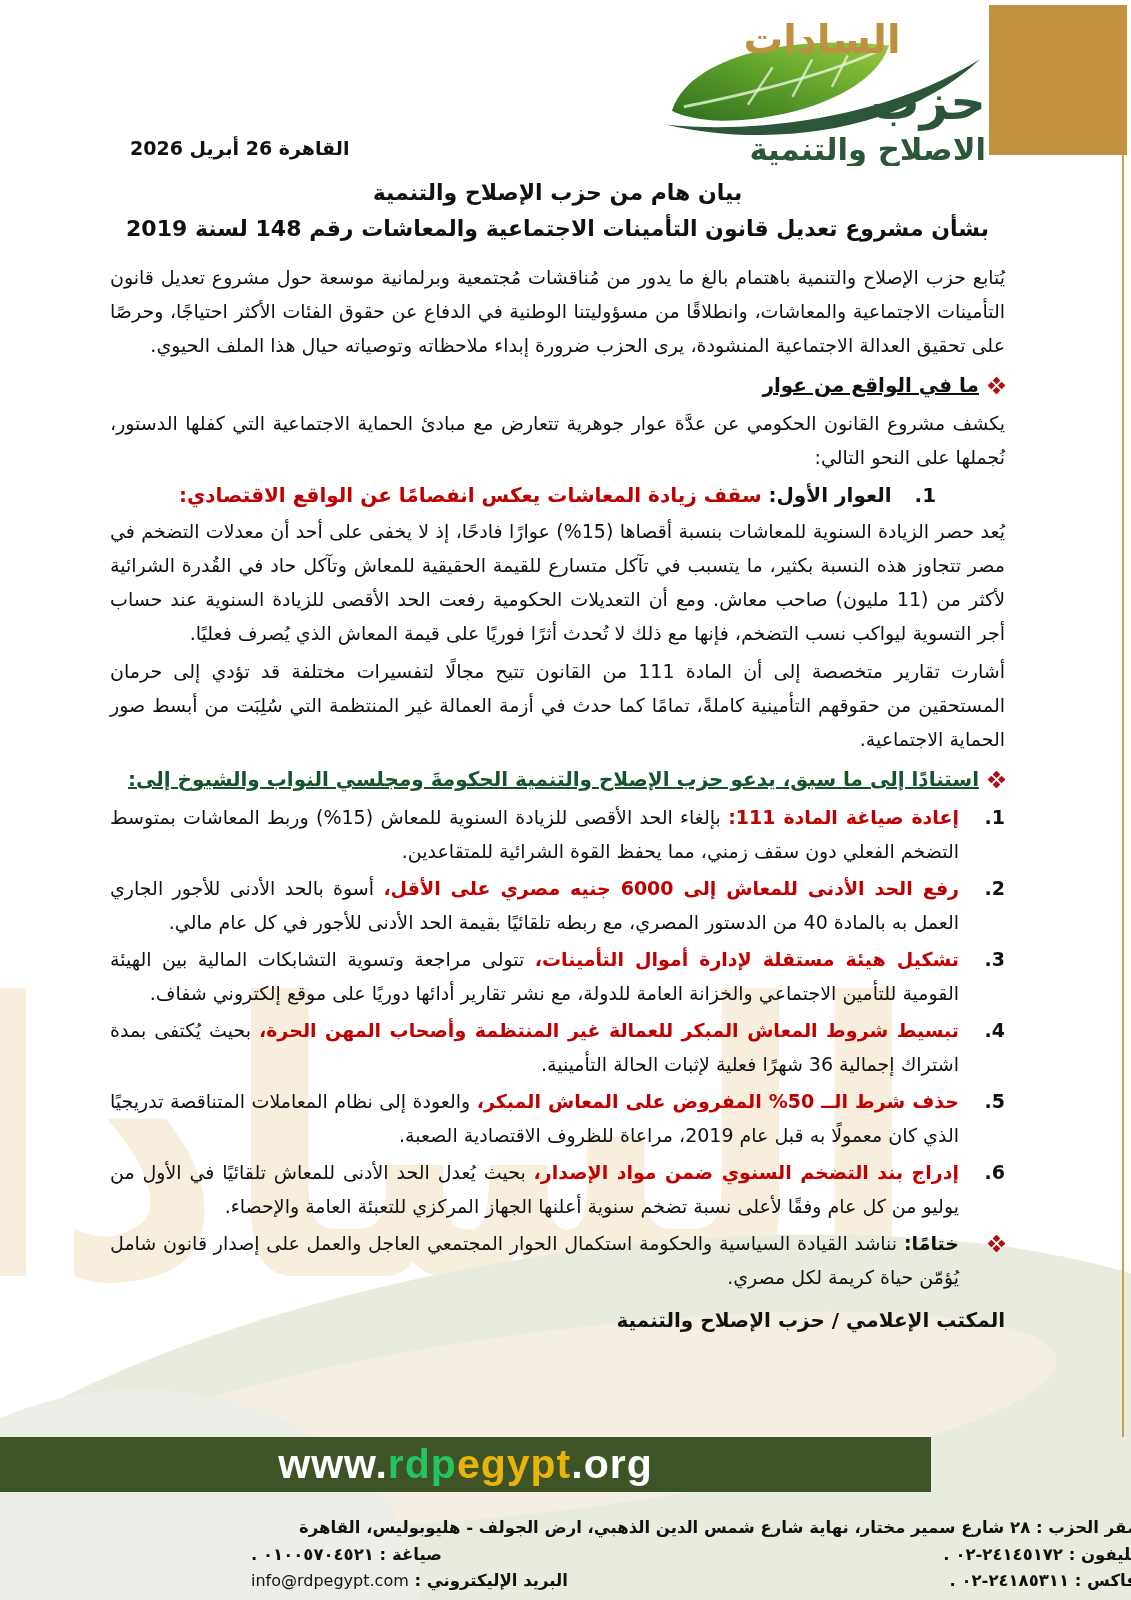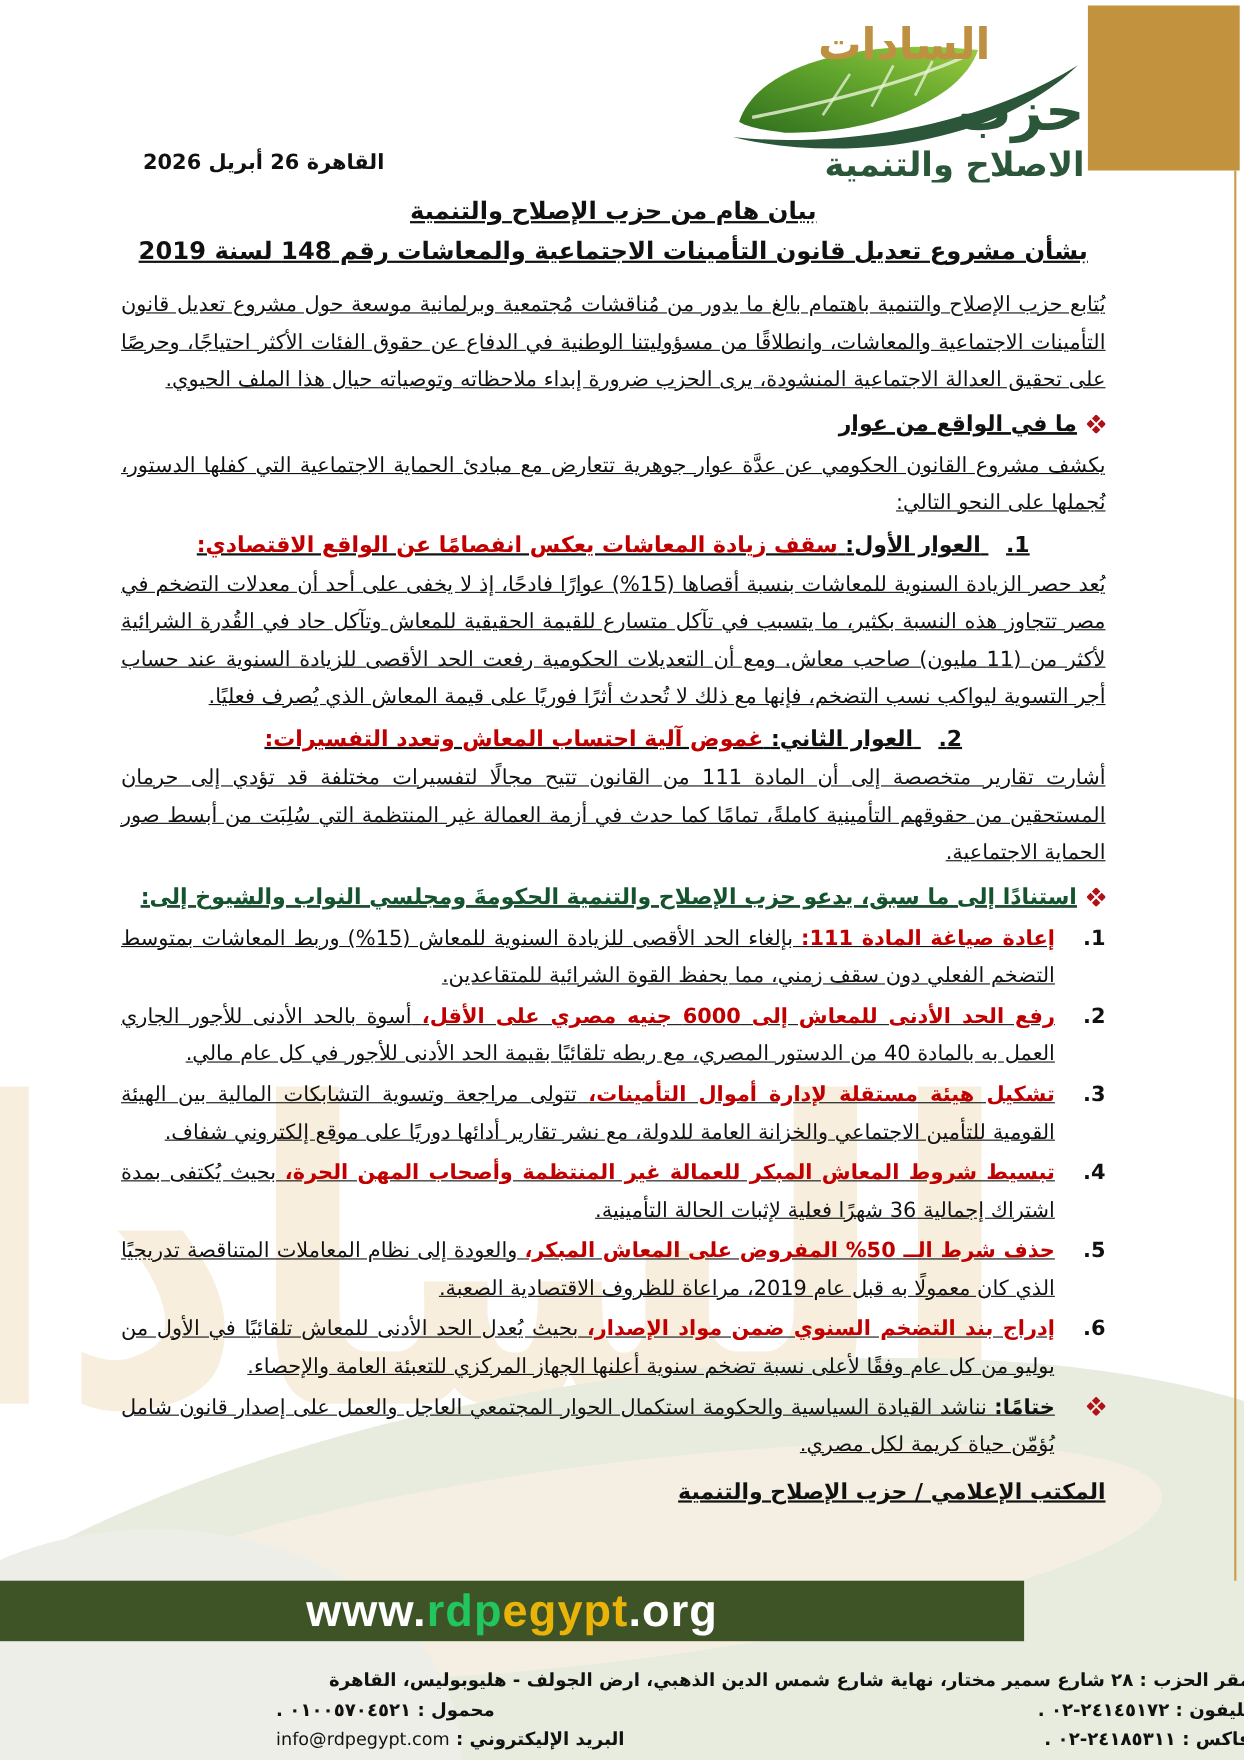--- a/index.html
+++ b/index.html
@@ -16,21 +16,21 @@
            transform:rotate(-9deg);}
   .wm-swoosh{top:1330px;left:60px;width:1000px;height:180px;background:#f4efe2;border-radius:50%;
              transform:rotate(-7deg);}
   .wm-circle{top:1390px;left:-140px;width:560px;height:420px;background:#eceee7;border-radius:50%;}
   
   .logo{position:absolute;top:8px;right:141px;width:336px;height:158px;z-index:2;}
   .logo svg{width:100%;height:100%;}
   .date{position:absolute;top:137px;left:130px;font-size:19px;font-weight:bold;z-index:2;direction:rtl;}
   
   .content{position:relative;z-index:2;direction:rtl;padding:178px 126px 0 110px;
-           font-size:19px;line-height:34px;text-align:justify;text-decoration:underline;}
+           font-size:19px;line-height:34px;text-align:justify;}
   .title{margin:0 0 6px 0;font-size:22px;line-height:30px;font-weight:bold;text-align:center;}
   .subtitle{margin:0 0 16px 0;font-size:22px;line-height:30px;font-weight:bold;text-align:center;}
   .para{margin:0 0 4px 0;}
   .sec-head{margin:6px 0 4px 0;font-size:20px;font-weight:bold;text-align:right;}
   .sec-head .txt{text-decoration:underline;}
   .sec-head.red .txt{color:#14532d;}
   .diamond{display:inline-block;width:17px;height:17px;margin-left:9px;vertical-align:-2px;}
   .flaw-head{margin:2px 0;font-size:20px;font-weight:bold;text-align:center;}
   .flaw-head .num{margin-left:16px;}
   .red{color:#C00000;font-weight:bold;}
@@ -109,25 +109,20 @@
 
     <p class="para">يكشف مشروع القانون الحكومي عن عدَّة عوار جوهرية تتعارض مع مبادئ الحماية الاجتماعية التي كفلها الدستور، نُجملها على النحو التالي:</p>
 
     <div class="flaw-head">
       <span class="num">1.</span>
       <span class="bold">العوار الأول:</span>
       <span class="red">سقف زيادة المعاشات يعكس انفصامًا عن الواقع الاقتصادي:</span>
     </div>
     <p class="para">يُعد حصر الزيادة السنوية للمعاشات بنسبة أقصاها (15%) عوارًا فادحًا، إذ لا يخفى على أحد أن معدلات التضخم في مصر تتجاوز هذه النسبة بكثير، ما يتسبب في تآكل متسارع للقيمة الحقيقية للمعاش وتآكل حاد في القُدرة الشرائية لأكثر من (11 مليون) صاحب معاش. ومع أن التعديلات الحكومية رفعت الحد الأقصى للزيادة السنوية عند حساب أجر التسوية ليواكب نسب التضخم، فإنها مع ذلك لا تُحدث أثرًا فوريًا على قيمة المعاش الذي يُصرف فعليًا.</p>
 
-    <div class="flaw-head">
-      <span class="num">2.</span>
-      <span class="bold">العوار الثاني:</span>
-      <span class="red">غموض آلية احتساب المعاش وتعدد التفسيرات:</span>
-    </div>
     <p class="para">أشارت تقارير متخصصة إلى أن المادة 111 من القانون تتيح مجالًا لتفسيرات مختلفة قد تؤدي إلى حرمان المستحقين من حقوقهم التأمينية كاملةً، تمامًا كما حدث في أزمة العمالة غير المنتظمة التي سُلِبَت من أبسط صور الحماية الاجتماعية.</p>
 
     <div class="sec-head red">
       <svg class="diamond" viewBox="0 0 20 20">
         <g fill="#B01116">
           <rect x="6.8" y="0.8" width="6.4" height="6.4" transform="rotate(45 10 4)"></rect>
           <rect x="0.8" y="6.8" width="6.4" height="6.4" transform="rotate(45 4 10)"></rect>
           <rect x="12.8" y="6.8" width="6.4" height="6.4" transform="rotate(45 16 10)"></rect>
           <rect x="6.8" y="12.8" width="6.4" height="6.4" transform="rotate(45 10 16)"></rect>
         </g>
@@ -188,21 +183,21 @@
       <span>مقر الحزب :</span>
       <span>٢٨ شارع سمير مختار، نهاية شارع شمس الدين الذهبي، ارض الجولف - هليوبوليس، القاهرة</span>
     </div>
     <div class="frow">
       <div>
         <span>تليفون :</span>
         <span class="ltr">٠٢-٢٤١٤٥١٧٢</span>
         <span>.</span>
       </div>
       <div>
-        <span>محمول :</span>
+        <span>صياغة :</span>
         <span class="ltr">٠١٠٠٥٧٠٤٥٢١</span>
         <span>.</span>
       </div>
     </div>
     <div class="frow">
       <div>
         <span>فاكس :</span>
         <span class="ltr">٠٢-٢٤١٨٥٣١١</span>
         <span>.</span>
       </div>

